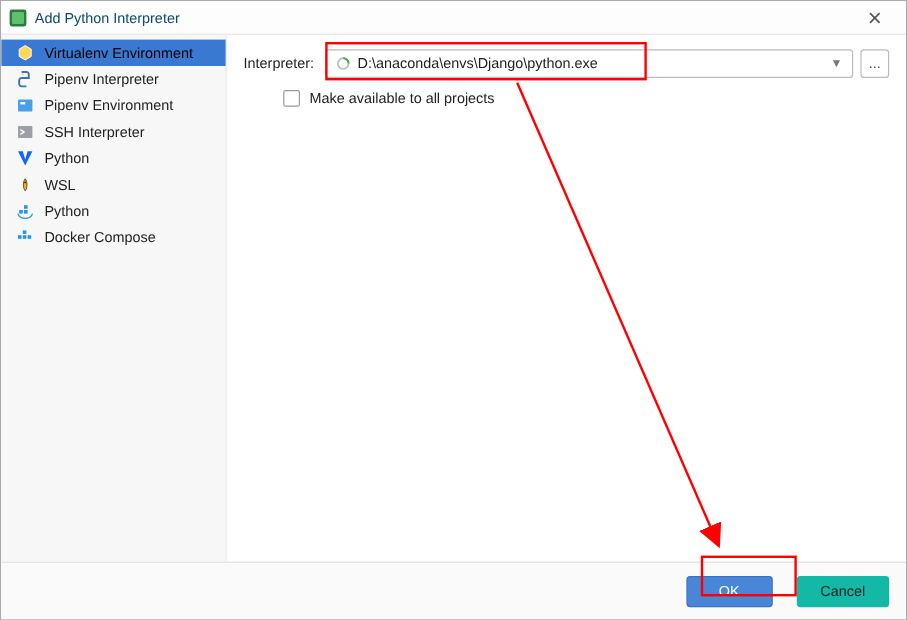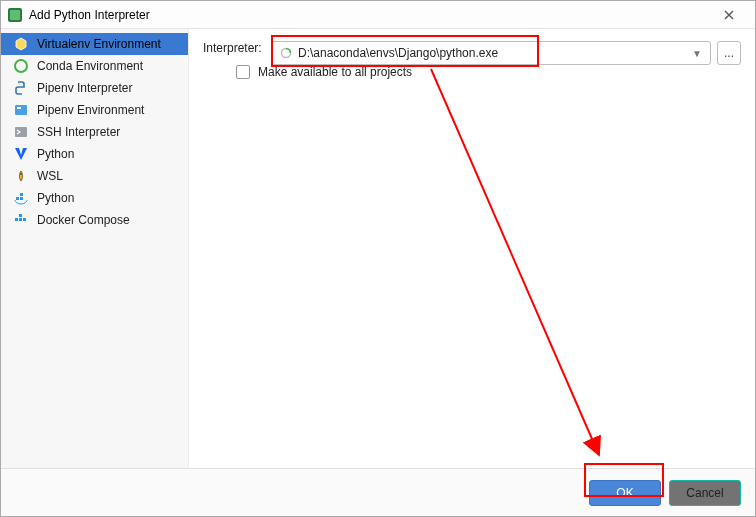--- a/index.html
+++ b/index.html
@@ -34,21 +34,21 @@
       border-bottom: 1px solid #e5e5e5;
     }
     .titlebar .app-icon {
       width: 16px;
       height: 16px;
       margin-right: 6px;
     }
     .titlebar .title {
       flex: 1;
       font-size: 12px;
-      color: #000000;
+      color: #0c4a6e;
     }
     .titlebar .close {
       width: 40px;
       height: 26px;
       display: flex;
       align-items: center;
       justify-content: center;
       color: #555;
       font-size: 13px;
       cursor: pointer;
@@ -85,20 +85,22 @@
       align-items: center;
       justify-content: center;
     }
     .main {
       flex: 1;
       padding: 12px 14px;
       position: relative;
     }
     .row {
       display: flex;
+      align-items: center;
+      margin-bottom: 10px;
     }
     .label {
       width: 68px;
       font-size: 12px;
       color: #222;
     }
     .combo {
       flex: 1;
       height: 24px;
       border: 1px solid #bcbcbc;
@@ -155,42 +157,42 @@
       font-size: 12px;
       color: #222;
     }
     .footer {
       height: 48px;
       border-top: 1px solid #e0e0e0;
       display: flex;
       align-items: center;
       justify-content: flex-end;
       padding: 0 14px;
-      gap: 8px;
+      gap: 20px;
       background: #fafafa;
     }
     .btn {
       min-width: 72px;
       height: 26px;
       border-radius: 3px;
       font-size: 12px;
       display: flex;
       align-items: center;
       justify-content: center;
       cursor: pointer;
       padding: 0 14px;
     }
     .btn-primary {
       background: #4a86d8;
       border: 1px solid #3a72c0;
       color: #fff;
     }
     .btn-default {
-      background: #737373;
-      border: 1px solid #14b8a6;
+      background: #14b8a6;
+      border: 6px solid #14b8a6;
       color: #222;
     }
     
     .annot {
       position: absolute;
       pointer-events: none;
     }
     .box1 {
       border: 2px solid #ff0000;
       left: 270px;
@@ -237,28 +239,20 @@
 
       <div class="sidebar-item selected">
         <span class="icon">
           <svg viewBox="0 0 16 16">
               <path d="M8 2 L13 5 L13 11 L8 14 L3 11 L3 5 Z" fill="#ffd859" stroke="#fff" stroke-width="0.8"></path>
             </svg>
         </span>
         <span>Virtualenv Environment</span>
       </div>
 
-      <div class="sidebar-item">
-        <span class="icon">
-          <svg viewBox="0 0 16 16">
-              <circle cx="8" cy="8" r="6" fill="none" stroke="#43b049" stroke-width="2"></circle>
-            </svg>
-        </span>
-        <span>Conda Environment</span>
-      </div>
 
       <div class="sidebar-item">
         <span class="icon">
           <svg viewBox="0 0 16 16">
               <path d="M5 2h4c1 0 2 1 2 2v3H5c-1 0-2 1-2 2v3c0 1 1 2 2 2h4" fill="none" stroke="#3776ab" stroke-width="1.6"></path>
               <circle cx="6" cy="4" r="0.8" fill="#ffd43b"></circle>
             </svg>
         </span>
         <span>Pipenv Interpreter</span>
       </div>

